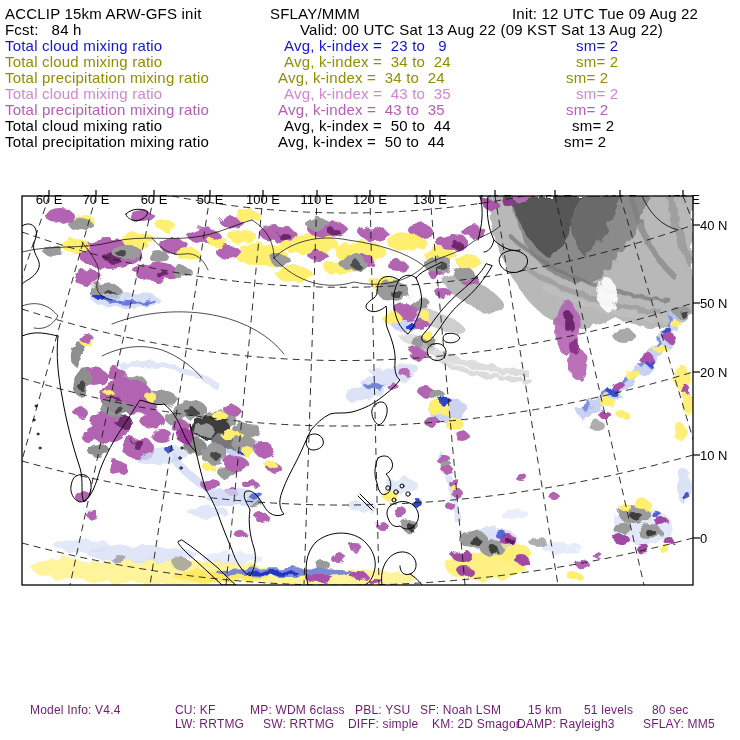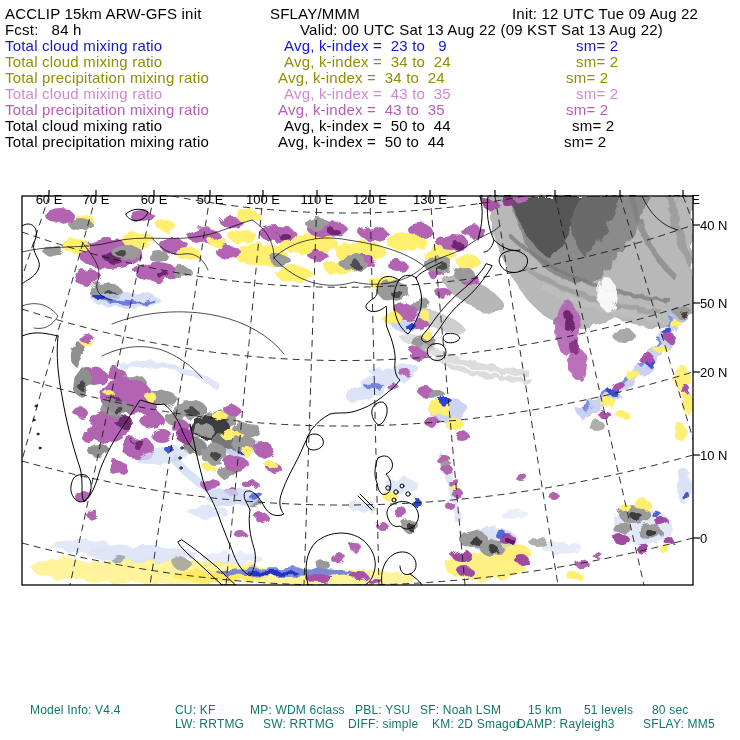--- a/index.html
+++ b/index.html
@@ -7,21 +7,21 @@
        font-family:"Liberation Sans","DejaVu Sans",sans-serif;color:#000;}
   .t{position:absolute;font-size:15px;line-height:15px;white-space:pre;letter-spacing:.2px;}
   .axis{position:absolute;font-size:13px;white-space:pre;}
   .lon{transform:translateX(-50%);top:192px;text-align:right;}
   .lat{left:700px;}
   .c-blue{color:#1414d2;}
   .c-olive{color:#8f8f00;}
   .c-pink{color:#d287d2;}
   .c-violet{color:#b95cb9;}
   .c-black{color:#000000;}
-  .footer{position:absolute;font-size:12px;white-space:pre;color:#0f766e;letter-spacing:.2px;}
+  .footer{position:absolute;font-size:12px;white-space:pre;color:#701a75;letter-spacing:.2px;}
   #map{position:absolute;left:22px;top:196px;overflow:visible;}
 </style>
 </head>
 <body>
 
 <div>
   <span class="t" style="left:5px;top:6px">ACCLIP 15km ARW-GFS init</span>
   <span class="t" style="left:270px;top:6px">SFLAY/MMM</span>
   <span class="t" style="left:512px;top:6px">Init: 12 UTC Tue 09 Aug 22</span>
   <span class="t" style="left:5px;top:22px">Fcst:   84 h</span>

